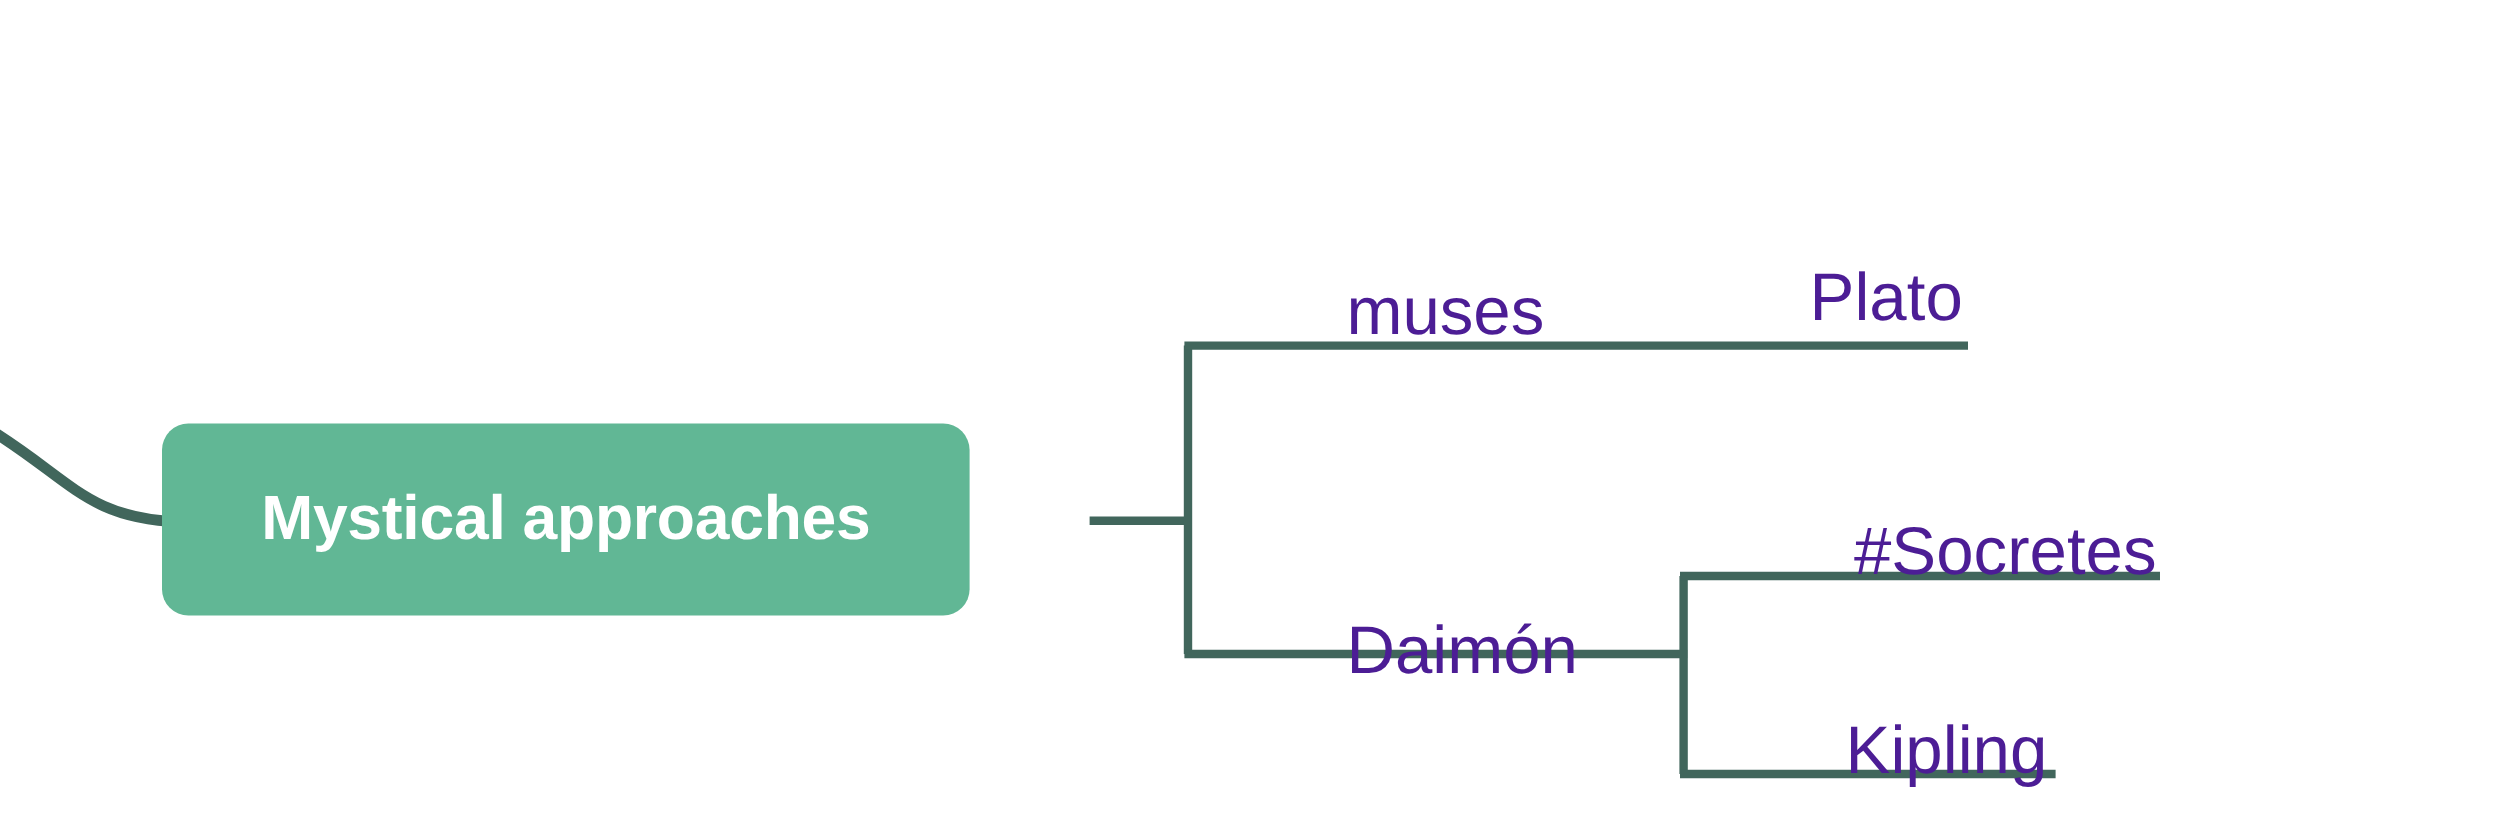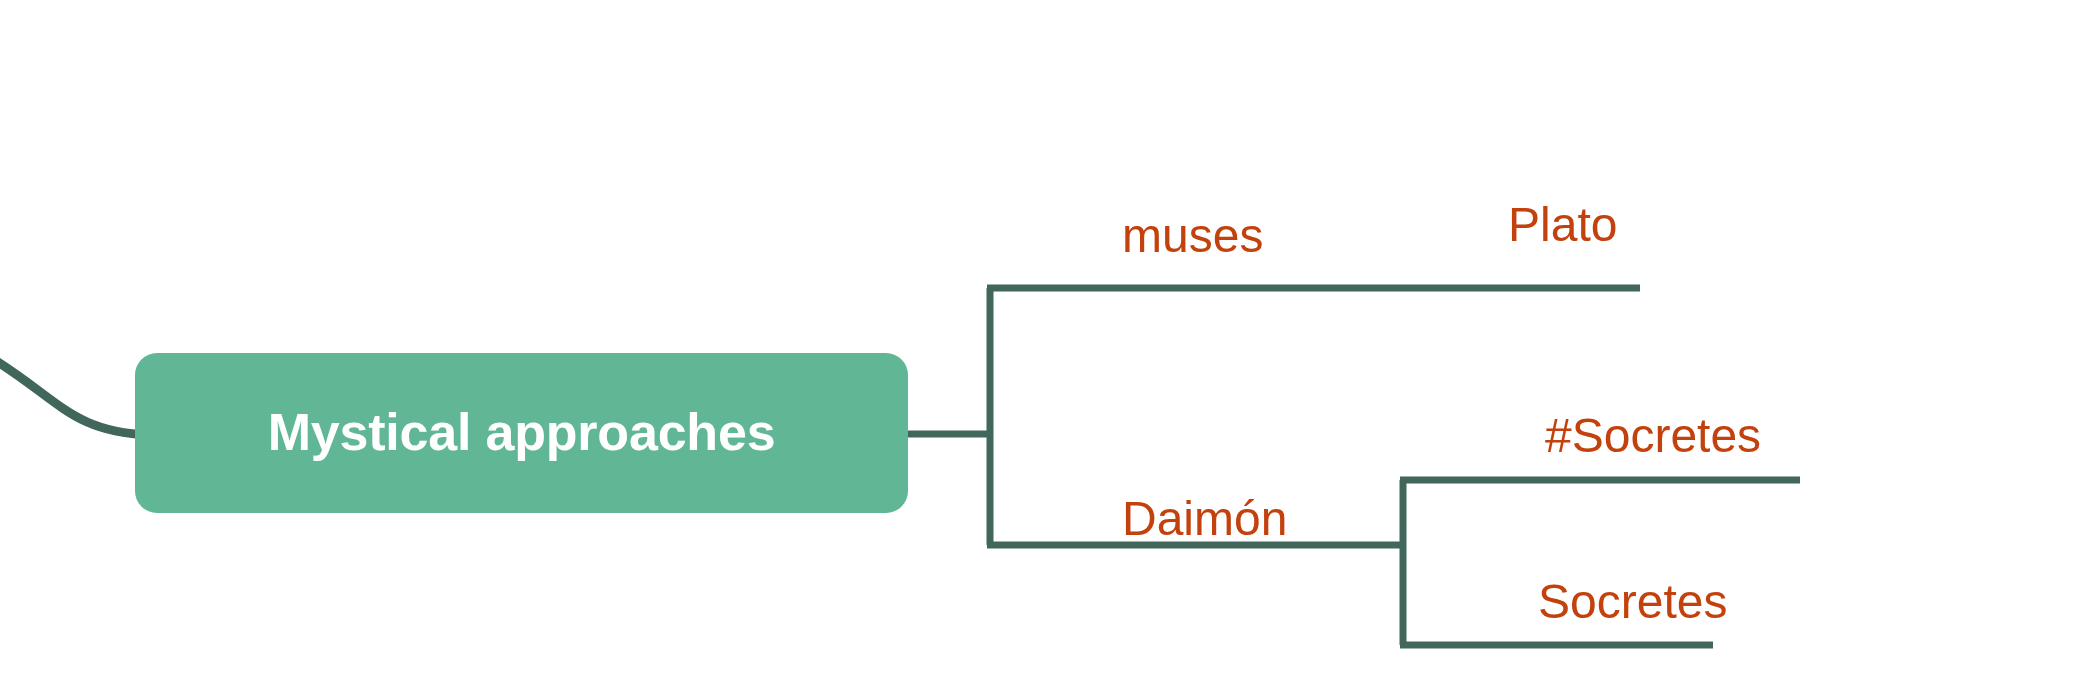--- a/index.html
+++ b/index.html
@@ -20,45 +20,46 @@
     left: 0;
     top: 0;
     width: 2100px;
     height: 700px;
     pointer-events: none;
   }
   .root-node {
     position: absolute;
     left: 135px;
     top: 353px;
-    width: 773px;
+    width: 673px;
     height: 160px;
     background: #61b795;
     border-radius: 22px;
     display: flex;
     align-items: center;
     justify-content: center;
     box-sizing: border-box;
     padding: 0 26px;
   }
   .root-label {
     color: #ffffff;
     font-size: 52px;
     font-weight: bold;
     line-height: 1.1;
     letter-spacing: -0.2px;
     white-space: nowrap;
   }
   .branch-label {
     position: absolute;
-    font-size: 48px;
+    font-size: 56px;
     font-weight: normal;
-    color: #c2410c;
+    color: #4c1d95;
     line-height: 1;
     white-space: nowrap;
+    margin-top: 19px;
   }
   .lbl-muses   { left: 1122px; top: 212px; }
   .lbl-plato   { left: 1508px; top: 201px; }
   .lbl-socretes{ left: 1545px; top: 412px; }
   .lbl-daimon  { left: 1122px; top: 495px; }
   .lbl-kipling { left: 1538px; top: 578px; }
 </style>
 </head>
 <body>
 
@@ -90,15 +91,15 @@
   </div>
 
   <div class="branch-label lbl-muses">muses</div>
 
   <div class="branch-label lbl-plato">Plato</div>
 
   <div class="branch-label lbl-daimon">Daimón</div>
 
   <div class="branch-label lbl-socretes">#Socretes</div>
 
-  <div class="branch-label lbl-kipling">Socretes</div>
+  <div class="branch-label lbl-kipling">Kipling</div>
 
 </div>
 
 </body></html>

